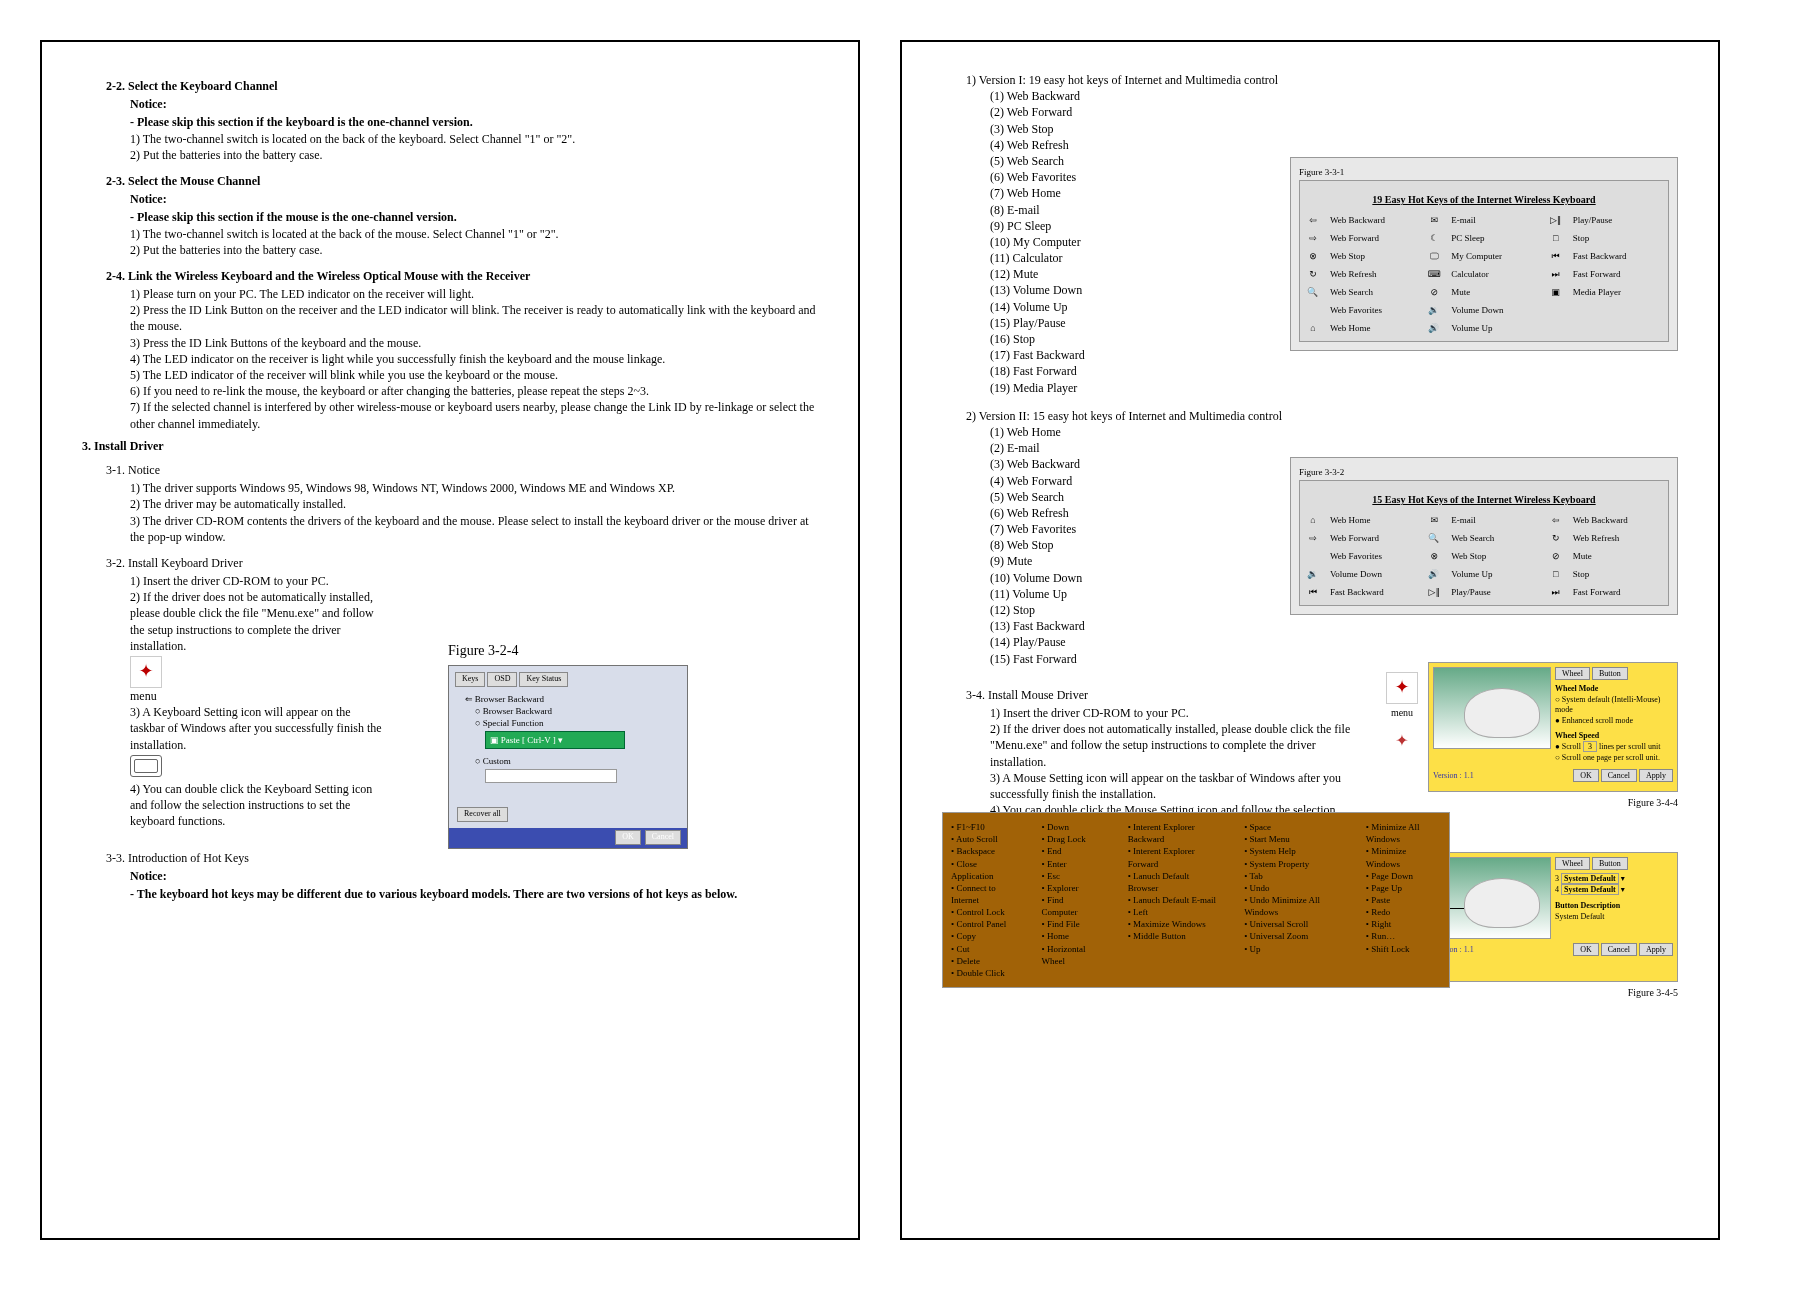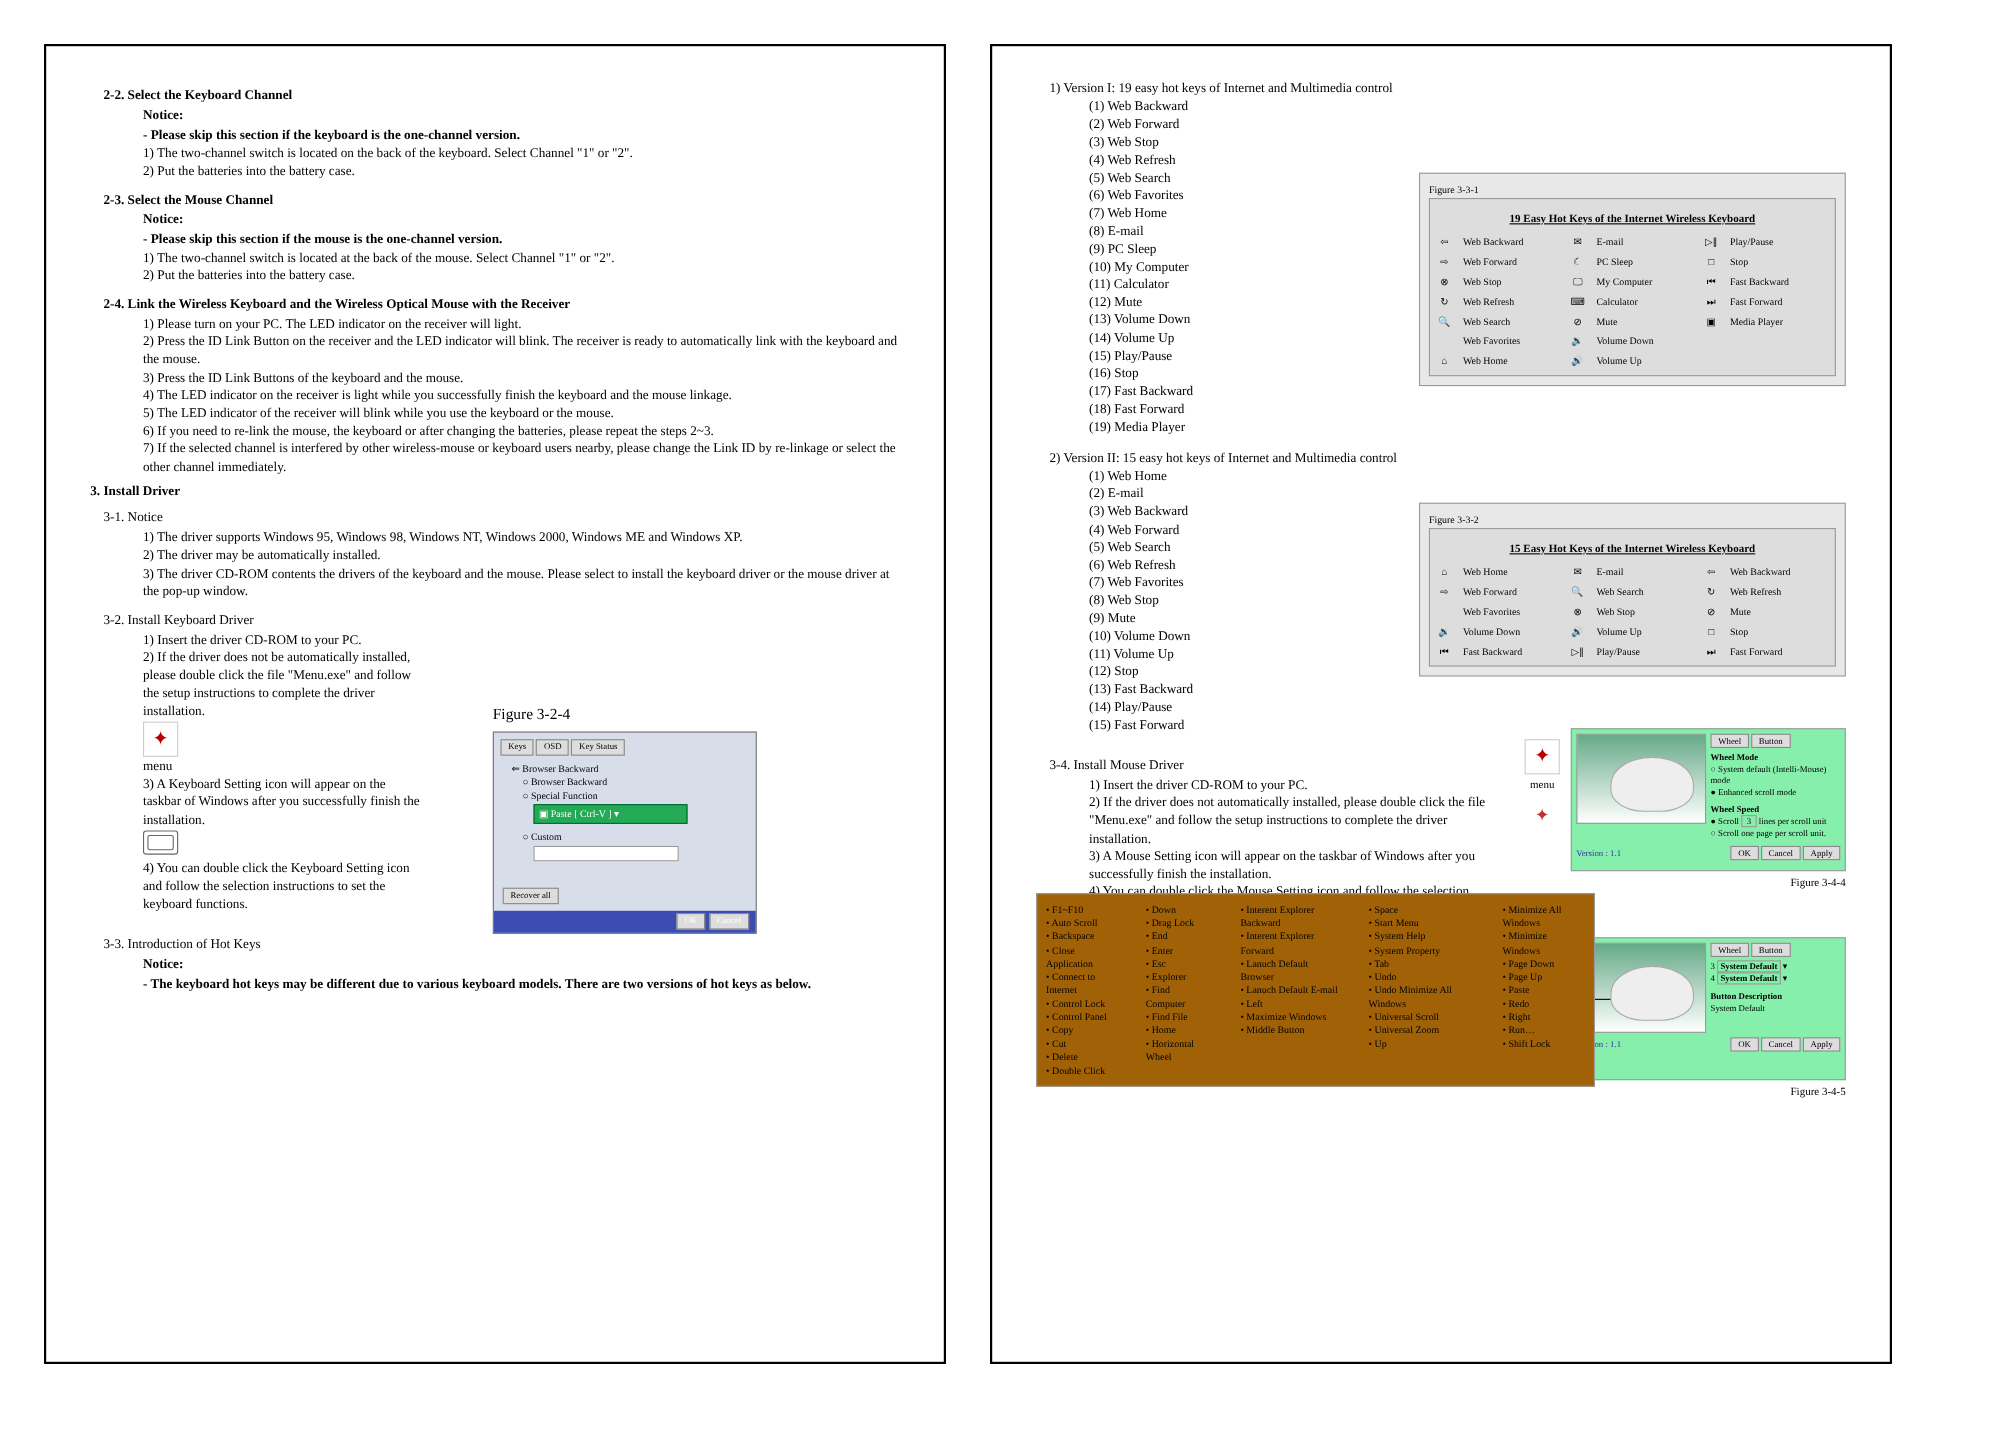--- a/index.html
+++ b/index.html
@@ -1,36 +1,36 @@
 <!DOCTYPE html>
 <html><head>
 <meta charset="utf-8">
 <style>
 body{margin:0;background:#fff;font-family:"Times New Roman",serif;font-size:12px;color:#000;line-height:1.35}
 .wrap{display:flex;gap:40px;padding:40px;width:1809px;box-sizing:border-box}
 .page{border:2px solid #000;width:820px;height:1200px;padding:30px 40px;box-sizing:border-box;position:relative}
 .sec{font-weight:bold;margin:6px 0 2px}
 .sub{font-weight:bold;margin-top:2px}
-.ind1{margin-left:12px}
+.ind1{margin-left:24px}
 .ind2{margin-left:48px}
 .fig-title{font-size:14px;margin-bottom:4px}
 .fig332,.fig331{position:absolute;background:#e8e8e8;border:1px solid #999;font-size:9px}
 .fig331{right:40px;top:115px;width:370px;padding:8px}
 .fig332{right:40px;top:415px;width:370px;padding:8px}
 .fig-head{text-align:center;font-weight:bold;text-decoration:underline;font-size:10px;margin:6px 0}
 .grid{display:grid;grid-template-columns:16px 1fr 16px 1fr 16px 1fr;gap:4px 8px;align-items:center;font-size:9px}
 .ic{width:14px;height:14px;display:flex;align-items:center;justify-content:center}
 .fig324{position:absolute;right:170px;top:600px;width:240px}
 .softbox{background:#d8ddea;border:1px solid #737373;height:170px;font-size:9px;padding:6px;position:relative}
 .softbar{background:#3b4db0;color:#fff;position:absolute;bottom:0;left:0;right:0;height:20px;display:flex;justify-content:flex-end;align-items:center;gap:4px;padding:0 6px}
 .btn{background:#ddd;border:1px solid #888;font-size:8px;padding:1px 6px}
 .menuico{display:inline-block;width:30px;height:30px;background:#fff;border:1px solid #ccc;text-align:center;font-size:18px;line-height:28px;color:#b00}
 .kbico{display:inline-block;width:30px;height:20px;border:1px solid #666;border-radius:3px;position:relative}
 .kbico:before{content:"";position:absolute;inset:3px;border:1px solid #666;border-radius:2px}
-.mouseimg{position:absolute;right:40px;width:240px;border:1px solid #999;background:#86efac;font-size:8px;padding:4px}
+.mouseimg{position:absolute;right:40px;width:240px;border:1px solid #999;background:#fde047;font-size:8px;padding:4px}
 .mouseimg.m1{top:620px;height:120px}
 .mouseimg.m2{top:810px;height:120px}
 .fncols{display:flex;gap:28px;border:1px solid #999;background:#a16207;padding:8px;font-size:9px;margin-top:12px}
 .fncols ul{list-style:none;margin:0;padding:0}
 .fncols li:before{content:"• "}
 .figcap{font-size:10px;text-align:right;margin-top:2px}
 </style>
 </head>
 <body>
 

